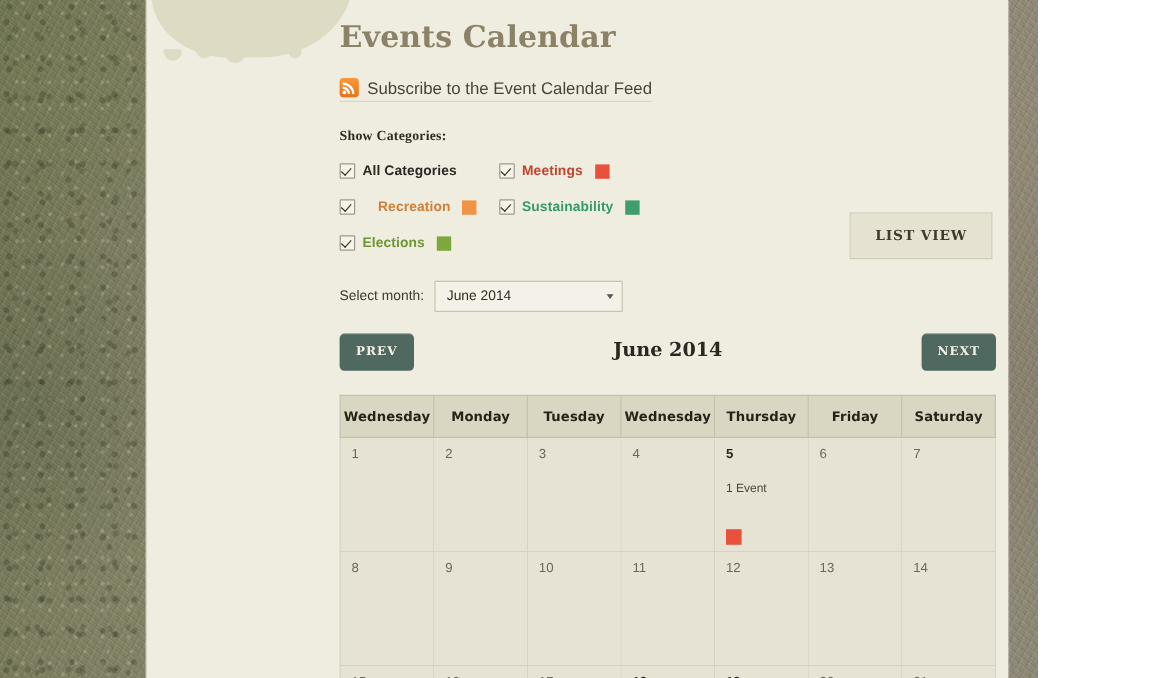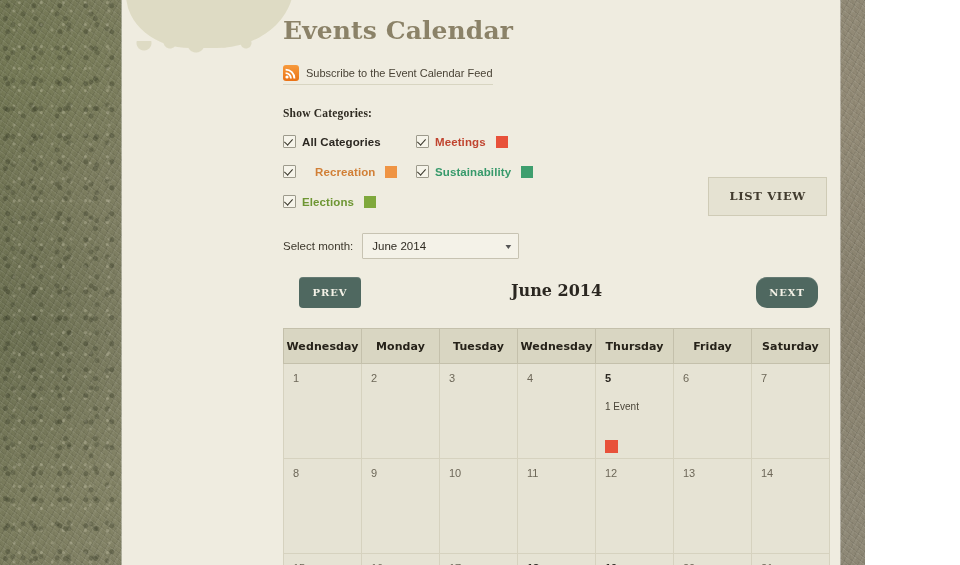--- a/index.html
+++ b/index.html
@@ -94,21 +94,21 @@
     text-decoration: none;
   }
   .rss-icon {
     width: 16px; height: 16px; border-radius: 3px; flex: 0 0 auto;
     background: linear-gradient(#f79a3c, #ea7216);
     border: 1px solid #d6низ6a1f;
     position: relative;
   }
   .rss-icon svg { position: absolute; left: 2px; top: 2px; }
   .rss-text {
-    font-size: 11px; color: #4a4336; font-family: "Liberation Sans", sans-serif;
+    font-size: 14px; color: #4a4336; font-family: "Liberation Sans", sans-serif;
   }
 
   
   .show-cat-label {
     margin-top: 22px;
     font-size: 11.5px; font-weight: bold; color: #2f2b22;
     letter-spacing: .2px;
     font-family: Liberation Serif, serif;
   }
   .cat-grid {
@@ -177,22 +177,22 @@
     width: 62px; height: 31px;
     background: #4f6860;
     border-radius: 4px;
     color: #f3f1e6;
     font-family: "DejaVu Serif", serif;
     font-size: 10px; font-weight: bold; letter-spacing: .9px;
     display: flex; align-items: center; justify-content: center;
     cursor: pointer; user-select: none;
     box-shadow: inset 0 1px 0 rgba(255,255,255,.12);
   }
-  .navbtn.prev { left: 16px; }
-  .navbtn.next { right: 12px; border-radius: 11px; }
+  .navbtn.prev { left: 0; }
+  .navbtn.next { right: 0; }
   .month-title {
     position: absolute; left: 0; right: 0; top: 4px;
     text-align: center;
     font-family: "DejaVu Serif", serif;
     font-size: 16px; font-weight: bold; color: #2b2721;
   }
 
   
   .calendar {
     margin-top: 19px;

